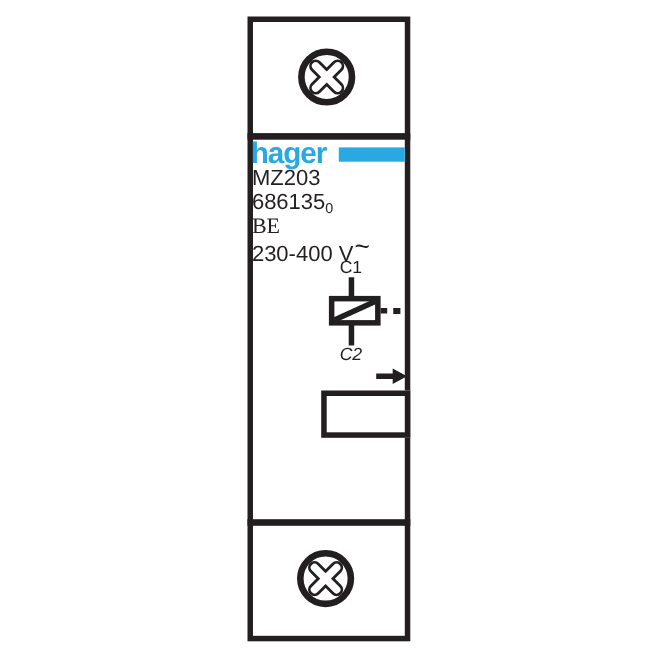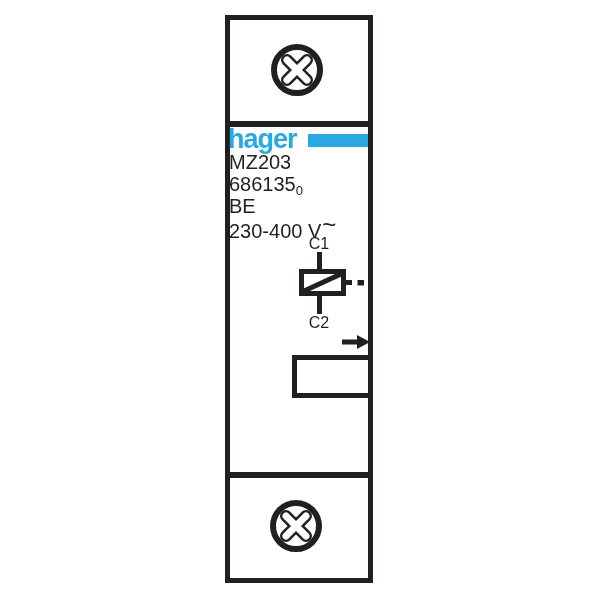--- a/index.html
+++ b/index.html
@@ -43,29 +43,29 @@
     left: 228px; top: 126px;
     font-size: 27px; font-weight: bold; letter-spacing: -1px;
     color: var(--brand-blue); line-height: 1;
   }
   .logo-bar { left: 308px; top: 134px; width: 60px; height: 13px; background: var(--brand-blue); }
 
   
   .spec { left: 229px; font-size: 20px; line-height: 1; color: var(--line); white-space: nowrap; }
   .spec-model   { top: 152px; }
   .spec-catalog { top: 174px; }
-  .spec-origin  { top: 196px; }
+  .spec-origin  { top: 196px; font-family: Liberation Serif, serif; }
   .spec-voltage { top: 218px; text-align: center; }
   .spec sub { font-size: 13px; vertical-align: -4px; }
   .ac-tilde { font-size: 24px; position: relative; top: -5px; margin-left: 1px; }
 
   
   .terminal { width: 40px; text-align: center; font-size: 16px; line-height: 1; color: var(--line); }
   .terminal-c1 { left: 299px; top: 236px; }
-  .terminal-c2 { left: 299px; top: 315px; }
+  .terminal-c2 { left: 299px; top: 315px; font-style: italic; }
 
   
   .coil-svg { left: 296px; top: 248px; width: 74px; height: 68px; }
   .coil-svg .lead { stroke: var(--line); stroke-width: 5px; }
   .coil-svg .coil-rect { fill: var(--background); stroke: var(--line); stroke-width: 5px; }
   .coil-svg .diag { stroke: var(--line); stroke-width: 5px; }
   .coil-svg .dot { fill: var(--line); }
 
   
   .arrow-svg { left: 340px; top: 333px; width: 32px; height: 18px; }

